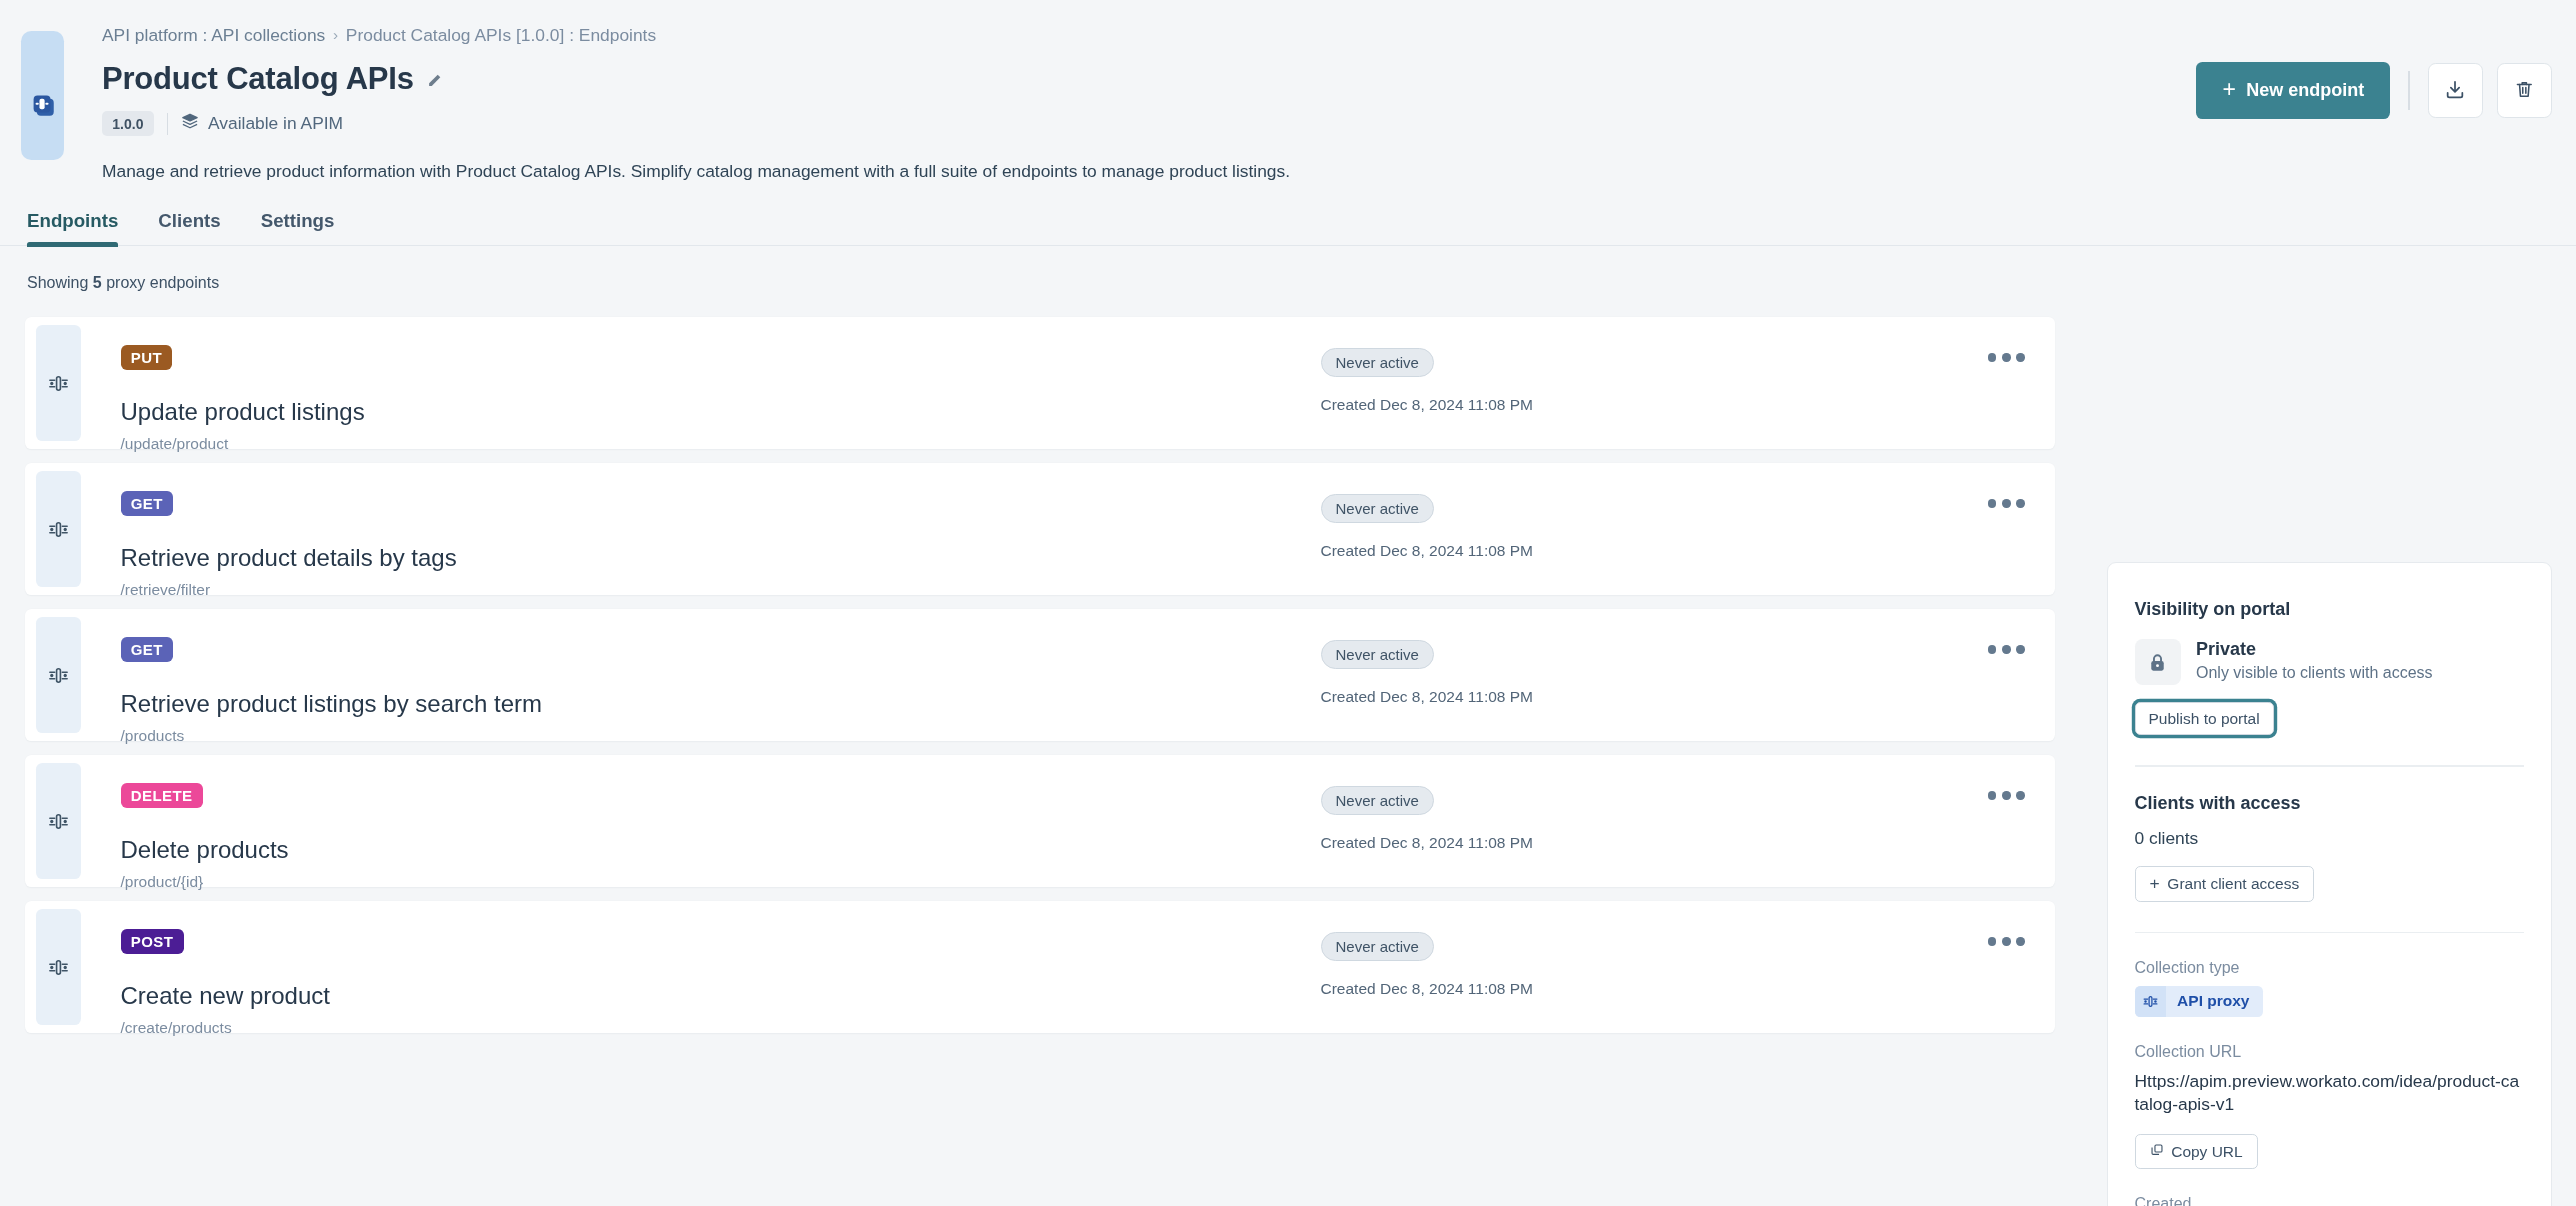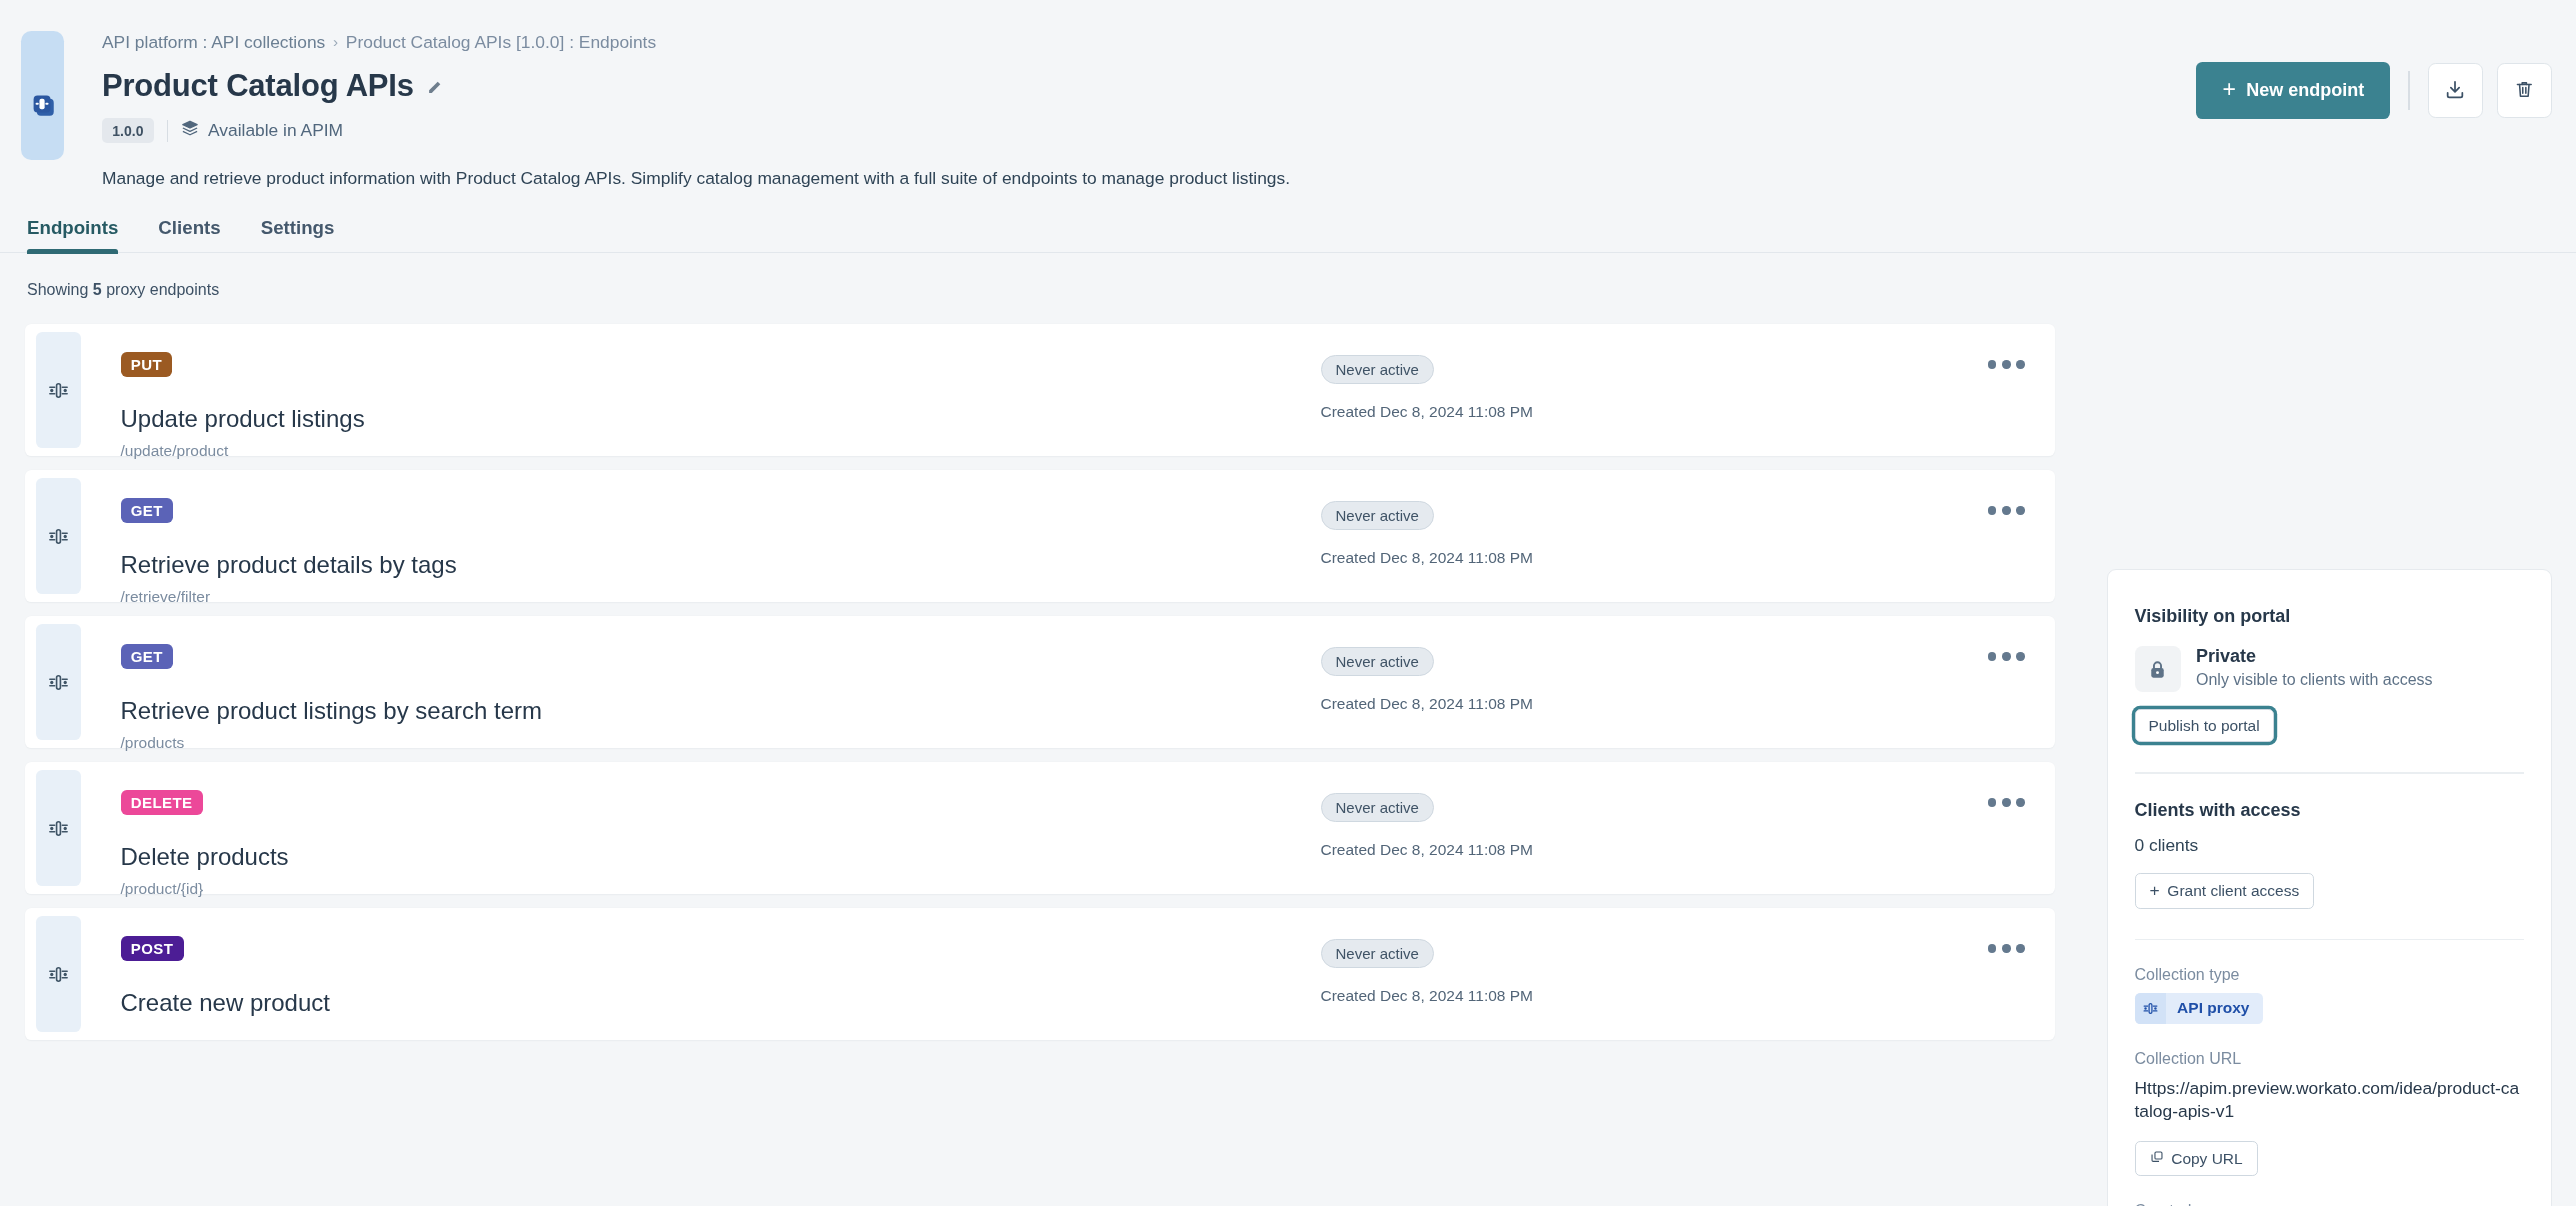--- a/index.html
+++ b/index.html
@@ -32,21 +32,21 @@
     border-radius: 10.3px;
   }
   .hdr-accent-icon {
     position: absolute;
     left: 31px;
     top: 93px;
     width: 26px;
     height: 26px;
   }
 
-  .hdr-body { padding: 31px 0 0 102px; }
+  .hdr-body { padding: 24px 0 0 102px; }
 
   .breadcrumb {
     font-size: 17.4px;
     color: #7b8ca0;
     line-height: 1.3;
     display: flex;
     align-items: center;
     gap: 7.7px;
     height: 22px;
   }
@@ -570,20 +570,21 @@
           <svg width="23" height="23" viewBox="0 0 24 24" fill="none" stroke="#3f5466" stroke-width="1.7" stroke-linecap="round">
             <rect x="10" y="5" width="4" height="14" rx="2" stroke="#3f5466"></rect>
             <circle cx="5" cy="12" r="1.7" fill="#3f5466" stroke="none"></circle>
             <circle cx="19" cy="12" r="1.7" fill="#3f5466" stroke="none"></circle>
             <path d="M3 8.6h5M16 8.6h5M3 15.4h5M16 15.4h5"></path>
           </svg>
         </div>
         <div class="row-main">
           <span class="method m-POST">POST</span>
           <div class="ep-name">Create new product</div>
+          <div class="ep-path">/create/products</div>
           <div class="row-status">
             <span class="status-pill">Never active</span>
             <div class="row-created">Created Dec 8, 2024 11:08 PM</div>
           </div>
           <div class="row-kebab">
               <i></i>
               <i></i>
               <i></i>
             </div>
         </div>

